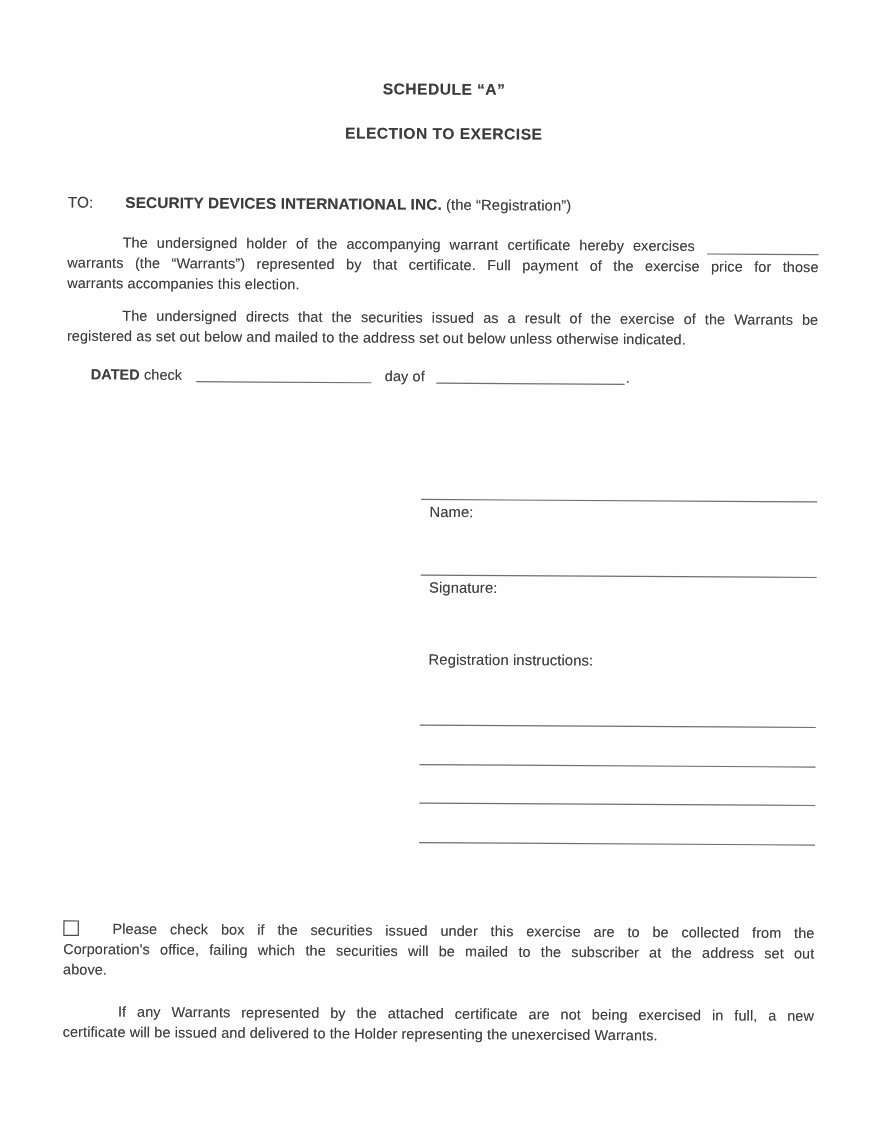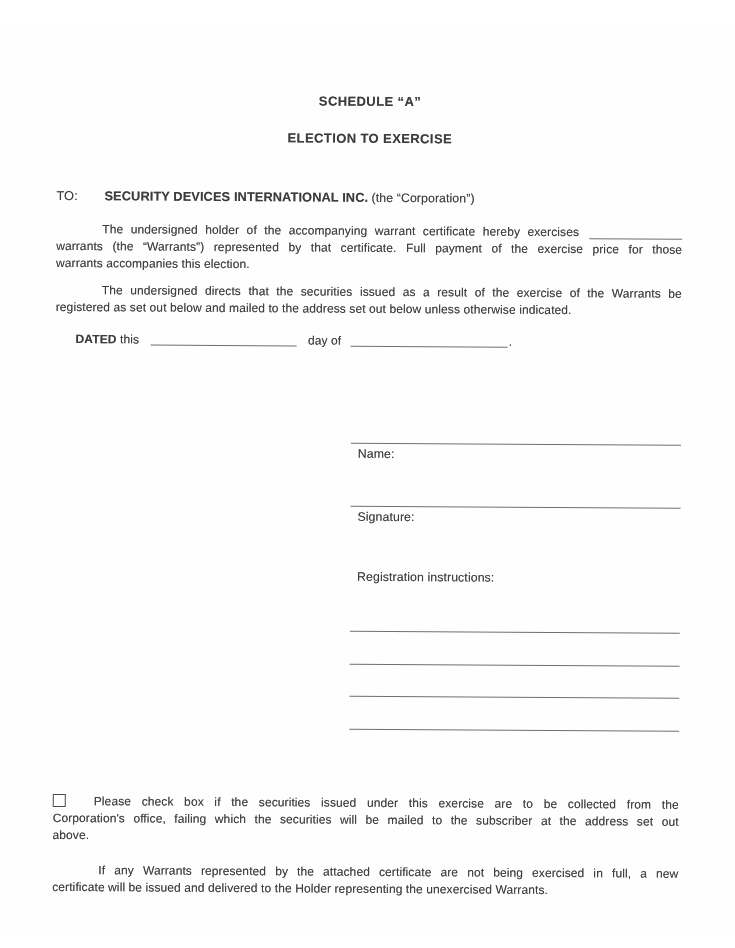--- a/index.html
+++ b/index.html
@@ -8,21 +8,20 @@
     width: 735px; height: 948px;
     font-family: "Liberation Sans", sans-serif;
     color: #3d3d3d;
     overflow: hidden;
   }
   .page {
     position: relative;
     width: 735px; height: 908px;
     background: #fefefe;
     overflow: hidden;
-    margin-top: 27px;
   }
   
   .content {
     position: absolute; inset: 0;
     transform: rotate(0.35deg);
     transform-origin: 70px 80px;
     font-size: 12px;
     letter-spacing: 0.1px;
     text-shadow: 0 0 0.5px rgba(70,70,70,0.55);
   }
@@ -100,40 +99,40 @@
 <body>
 
 <div class="page">
   <div class="content">
 
     <div class="block doc-title title-1">SCHEDULE “A”</div>
     <div class="block doc-title title-2">ELECTION TO EXERCISE</div>
 
     <div class="block to-line">
       <span class="to-label">TO:</span><span class="company">SECURITY DEVICES INTERNATIONAL INC.</span>
-      <span class="company-note">(the “Corporation”)</span>
+      <span class="company-note">(the “Registration”)</span>
     </div>
 
     <div class="block para para-exercise">
       <div class="line flexline indent">
         <span class="t">The undersigned holder of the accompanying warrant certificate hereby exercises</span>
         <span class="blank-fill"></span>
       </div>
       <div class="line just">warrants (the “Warrants”) represented by that certificate. Full payment of the exercise price for those</div>
       <div class="line">warrants accompanies this election.</div>
     </div>
 
     <div class="block para para-direction">
       <div class="line just indent">The undersigned directs that the securities issued as a result of the exercise of the Warrants be</div>
       <div class="line">registered as set out below and mailed to the address set out below unless otherwise indicated.</div>
     </div>
 
     <div class="block dated-line">
       <span class="bold">DATED</span>
-      <span>this</span>
+      <span>check</span>
       <span class="blank blank-day"></span>
       <span>day of</span>
       <span class="blank blank-month"></span><span>.</span>
     </div>
 
     <div class="sig-block">
       <div class="rule name-rule"></div>
       <div class="sig-label">Name:</div>
       <div class="rule signature-rule"></div>
       <div class="sig-label">Signature:</div>

